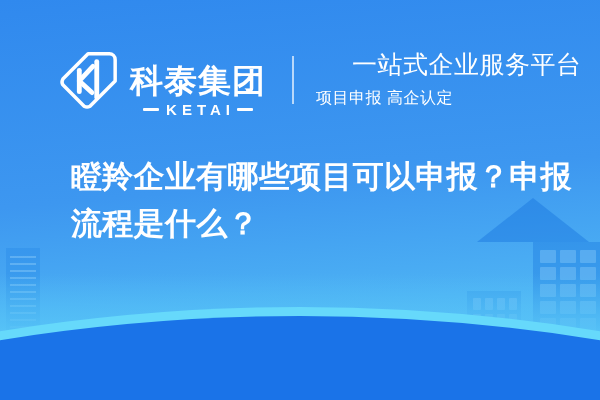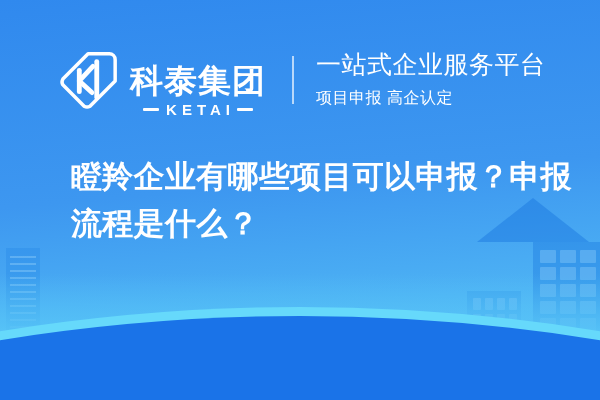--- a/index.html
+++ b/index.html
@@ -92,20 +92,21 @@
     margin: 0 22px 0 26px;
     flex: none;
   }
   .tagline { padding-bottom: 2px; }
   .tag-main {
     color: #ffffff;
     font-size: 25px;
     line-height: 1.12;
     letter-spacing: .5px;
     white-space: nowrap;
+    margin-left: 36px;
   }
   .tag-sub {
     color: #ffffff;
     font-size: 16px;
     line-height: 1.2;
     margin-top: 10px;
     letter-spacing: .5px;
     white-space: nowrap;
   }
 

